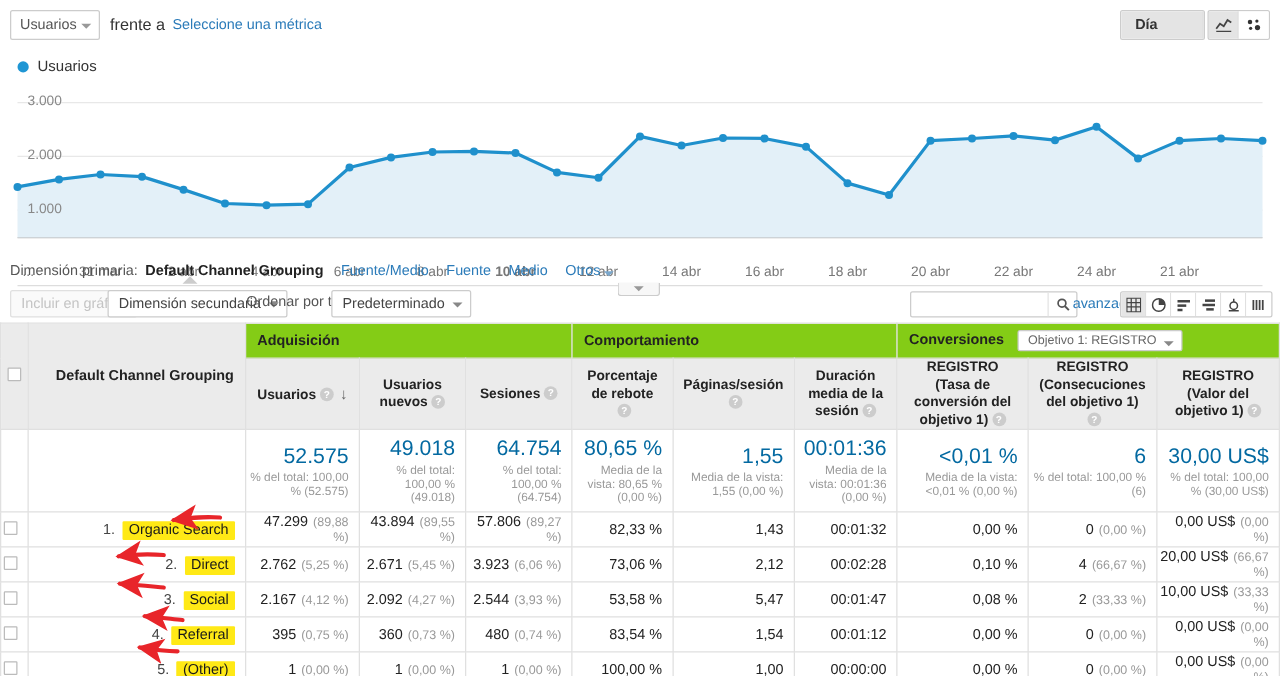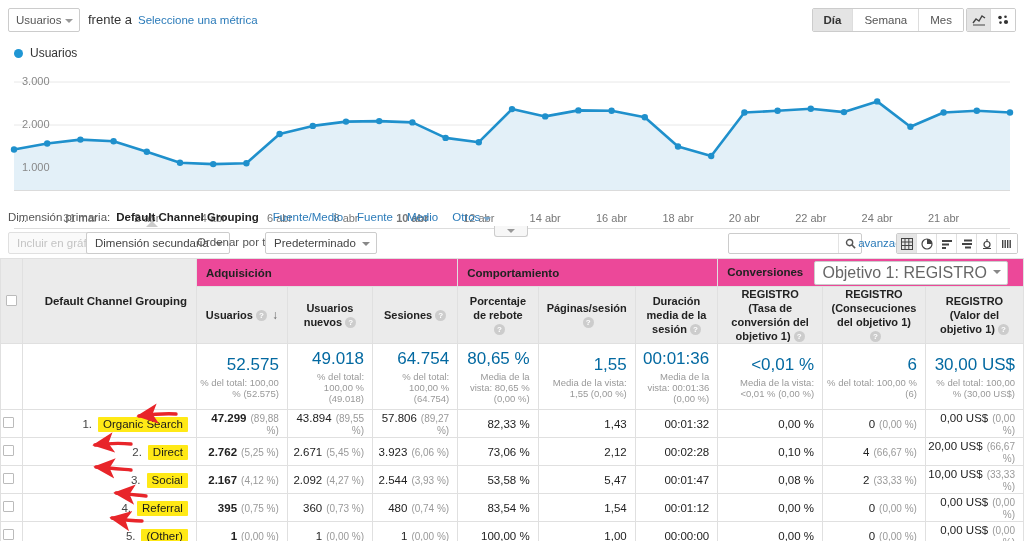--- a/index.html
+++ b/index.html
@@ -39,20 +39,21 @@
   .pick-metric {
     position: absolute; left: 138px; top: 14px;
     font-size: 11.5px; color: #2b7bb9; cursor: pointer;
   }
 
   .seg-group {
     position: absolute; top: 8px; right: 60px;
     height: 24px; display: flex;
     border: 1px solid #ccc; border-radius: 2px; overflow: hidden;
     background: #fff;
+    flex-direction: column;
   }
   .seg-btn {
     font-size: 11.5px; color: #555;
     padding: 0 11px; line-height: 22px;
     border-right: 1px solid #ddd;
     background: #fff; cursor: pointer;
   }
   .seg-btn:last-child { border-right: none; }
   .seg-btn.active { background: #e4e4e4; color: #333; font-weight: bold; }
 
@@ -212,21 +213,21 @@
   table.gatable {
     position: absolute; left: 0; top: 258px;
     width: 1024px; border-collapse: collapse;
     font-size: 11.5px;
   }
   table.gatable th, table.gatable td {
     border: 1px solid #e0e0e0;
     vertical-align: middle;
   }
   .grp-head {
-    background: #ec4899; color: #222; font-weight: bold;
+    background: #84cc16; color: #222; font-weight: bold;
     font-size: 11.5px; text-align: left;
     height: 28px; padding: 0 0 0 9px;
   }
   .col-head {
     background: #ebebeb; color: #222; font-weight: bold;
     height: 44px; padding: 0 8px; text-align: center;
     font-size: 11px; line-height: 14px;
   }
   .dim-head {
     background: #ebebeb; color: #222; font-weight: bold;
@@ -244,21 +245,21 @@
     display: inline-block; width: 11px; height: 11px;
     border-radius: 50%; background: #ccc; color: #fff;
     font-size: 8px; line-height: 11px; text-align: center;
     font-weight: bold; vertical-align: 1px; margin-left: 3px;
     cursor: pointer;
   }
   .sortarrow { margin-left: 5px; color: #666; font-size: 12px; }
   .conv-select {
     display: inline-block; margin-left: 8px;
     border: 1px solid #ccc; border-radius: 2px; background: #fff;
-    font-size: 16px; font-weight: normal; color: #666;
+    font-size: 10px; font-weight: normal; color: #666;
     padding: 2px 20px 2px 7px; position: relative; cursor: pointer;
     vertical-align: middle;
   }
   .conv-select .caret {
     position: absolute; right: 6px; top: 8px;
     width: 0; height: 0;
     border-left: 4px solid transparent;
     border-right: 4px solid transparent;
     border-top: 4px solid #888;
   }
@@ -269,21 +270,21 @@
   .sub { font-size: 9.5px; color: #999; line-height: 11px; margin-top: 2px; }
 
   
   tr.datarow td { height: 28px; padding: 0 8px 0 0; text-align: right; background: #fff; }
   td.dimcell { text-align: left; padding-left: 10px; }
   .rank { color: #444; margin-right: 6px; }
   .hl {
     background: #ffe916; padding: 1px 5px 2px 5px;
     color: #1a1a1a; border-radius: 1px;
   }
-  .val { color: #222; font-weight: bold; }
+  .val { color: #222; font-weight: normal; }
   .val.plain { font-weight: normal; }
   .pct { color: #999; font-size: 10px; margin-left: 4px; font-weight: normal; }
 
   
   .arrow-layer {
     position: absolute; left: 0; top: 0; width: 1024px; height: 541px;
     pointer-events: none;
   }
 </style>
 </head>

